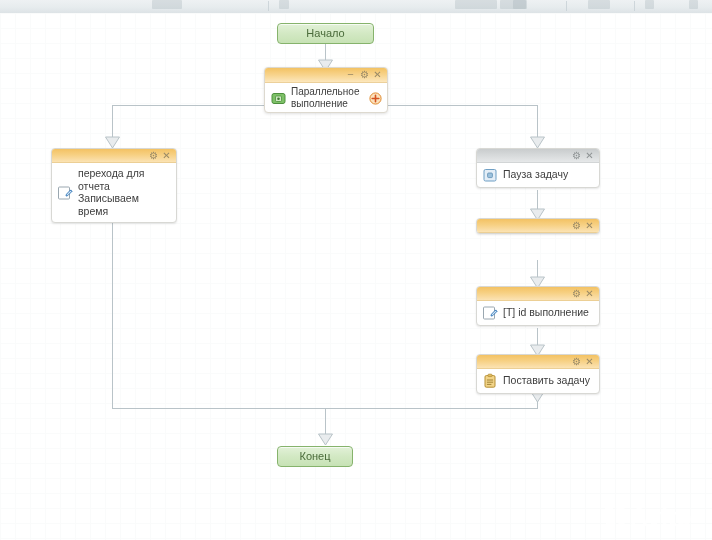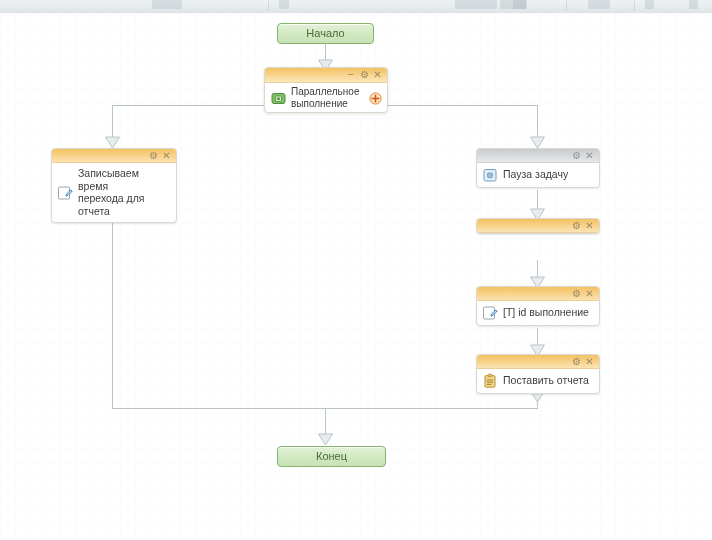--- a/index.html
+++ b/index.html
@@ -255,22 +255,22 @@
       <span class="hctl" style="right:17px;">⚙</span>
       <span class="hctl" style="right:4px;">✕</span>
     </div>
     <div class="nbody" style="min-height:28px;">
       <svg class="nicon" viewBox="0 0 16 16">
         <rect x="1.5" y="2" width="11" height="12" rx="1" fill="#ffffff" stroke="#9aa7b0" stroke-width="1"></rect>
         <path d="M9.5 9.2 L13.6 4.9 L15 6.3 L10.8 10.6 L9 11 Z" fill="#cfe3f5" stroke="#3d7fbd" stroke-width="1" stroke-linejoin="round"></path>
         <path d="M13.3 5.2 L14.7 6.6" stroke="#3d7fbd" stroke-width="1"></path>
       </svg>
       <div>
+        <div>перехода для отчета</div>
         <div>Записываем время</div>
-        <div>перехода для отчета</div>
       </div>
     </div>
   </div>
 
   <div class="node gray" style="left:476px; top:135px; width:124px;">
     <div class="nhead">
       <span class="hctl" style="right:17px;">⚙</span>
       <span class="hctl" style="right:4px;">✕</span>
     </div>
     <div class="nbody">
@@ -308,25 +308,25 @@
     <div class="nhead">
       <span class="hctl" style="right:17px;">⚙</span>
       <span class="hctl" style="right:4px;">✕</span>
     </div>
     <div class="nbody">
       <svg class="nicon" viewBox="0 0 16 16">
         <rect x="3" y="2.6" width="10" height="11.6" rx="1.3" fill="#f2d489" stroke="#b58f34" stroke-width="1"></rect>
         <rect x="6" y="1.2" width="4" height="2.4" rx=".8" fill="#e0bc63" stroke="#b58f34" stroke-width=".8"></rect>
         <path d="M5.3 7 H10.7 M5.3 9.2 H10.7 M5.3 11.4 H9" stroke="#9a7a2c" stroke-width=".9" stroke-linecap="round"></path>
       </svg>
-      <span>Поставить отчета</span>
-    </div>
-  </div>
-
-  <div class="terminal" style="left:277px; top:433px; width:109px;">
+      <span>Поставить задачу</span>
+    </div>
+  </div>
+
+  <div class="terminal" style="left:277px; top:433px; width:76px;">
     <span>Конец</span>
   </div>
 
   <svg id="watermark" viewBox="0 0 104 34">
     <g fill="#ffffff">
       <circle cx="10" cy="12.5" r="5.6"></circle>
       <circle cx="21.5" cy="10" r="4.1"></circle>
       <circle cx="11.5" cy="24.5" r="4.6"></circle>
       <circle cx="22.5" cy="22" r="3.4"></circle>
     </g>

